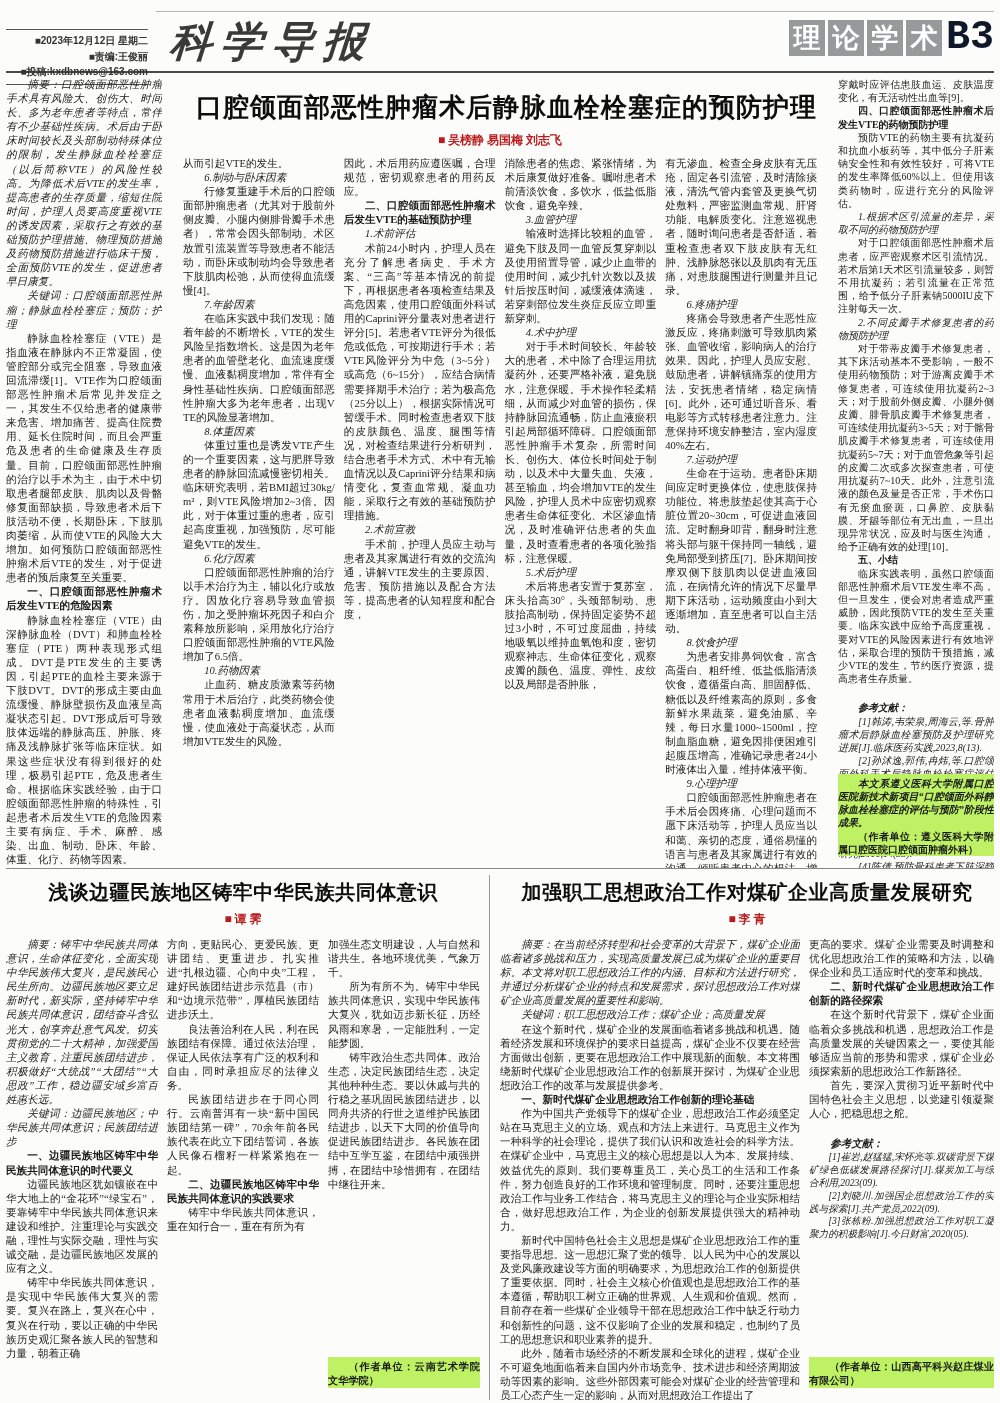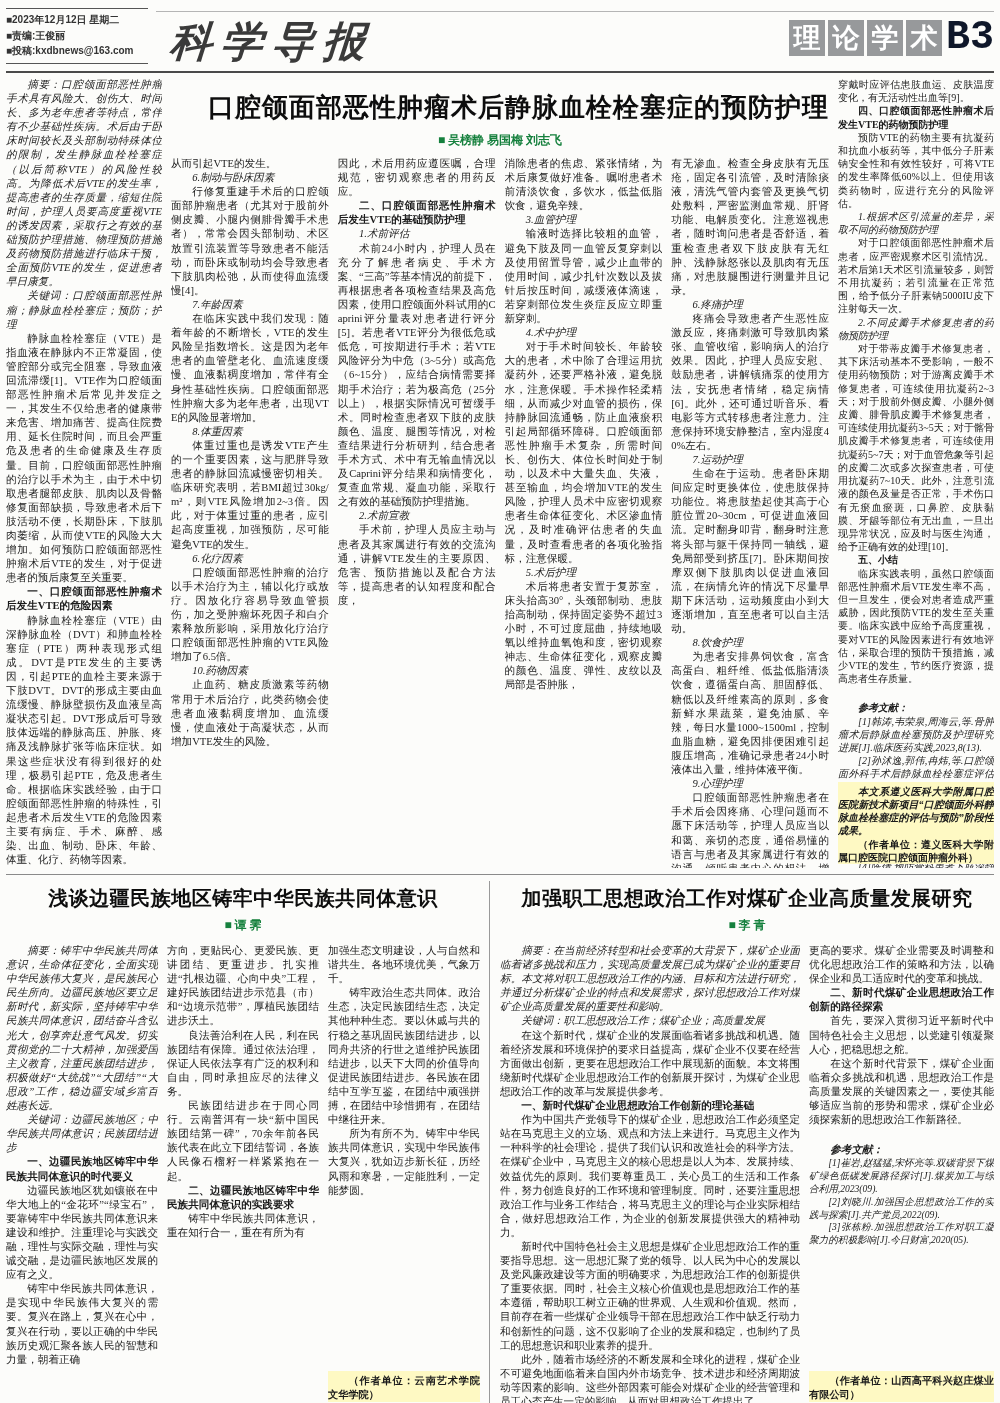--- a/index.html
+++ b/index.html
@@ -3,23 +3,23 @@
 <meta charset="utf-8">
 <style>
   html,body{margin:0;padding:0;background:#e8e8e6;}
   .page{position:relative;width:1000px;height:1403px;margin:0 auto;background:#fcfcfa;
         box-sizing:border-box;padding:6px 6px 0 6px;overflow:hidden;
         font-family:"Liberation Serif","DejaVu Serif",serif;color:#1b1b1b;}
   
   .hdr{position:relative;height:62px;border-bottom:2px solid #4a4a4a;padding-bottom:3px;
        display:flex;align-items:flex-start;}
   .hdr::before{content:"";position:absolute;top:5px;left:150px;right:0;height:1px;background:#b5b5b5;}
-  .hdr-meta{width:142px;margin-top:2px;border-top:1.5px solid #555;border-bottom:1.5px solid #555;
+  .hdr-meta{width:142px;margin-top:23px;border-top:1.5px solid #555;border-bottom:1.5px solid #555;
             padding:3px 0 4px 0;font-family:"Liberation Sans","DejaVu Sans",sans-serif;
-            font-size:10px;line-height:1.55;color:#333;font-weight:600;}
+            font-size:10px;line-height:1.55;color:#333;font-weight:600;text-align:right;}
   .hdr-mast{margin-left:22px;margin-top:8px;font-size:42px;font-weight:bold;font-style:italic;
             letter-spacing:9px;color:#3a3a3a;font-family:"DejaVu Serif","Liberation Serif",serif;
             transform:skewX(-4deg);}
   .hdr-right{margin-left:auto;display:flex;align-items:center;margin-top:12px;padding-left:10px;}
   .sec-box{width:36px;height:36px;background:#97999b;color:#fff;margin-left:3px;
            font-family:"Liberation Sans","DejaVu Sans",sans-serif;font-weight:bold;font-size:27px;
            display:flex;align-items:center;justify-content:center;}
   .pageno{font-family:Liberation Mono, monospace;font-weight:bold;font-size:40px;color:#0f172a;
           margin-left:4px;line-height:1;}
   
@@ -28,31 +28,31 @@
   .blk.pc{text-indent:0;}
   .blk.h1{font-weight:700;}
   .blk.h2{font-weight:400;font-style:italic;}
   .blk.lead{font-style:italic;}
   .blk.ref{font-style:italic;font-size:9.6px;line-height:12.8px;}
   .blk.refh{font-weight:700;font-style:italic;margin-top:16px;}
   .blk.fund{font-weight:700;font-style:italic;}
   .blk.auth{font-weight:700;font-size:10.2px;
             font-family:Liberation Sans, sans-serif;}
   
-  .a1{margin-top:5px;height:790px;display:flex;gap:9px;border-bottom:1px solid #8a8a8a;
-      padding-bottom:6px;box-sizing:content-box;}
+  .a1{margin-top:5px;height:790px;display:flex;gap:21px;border-bottom:1px solid #8a8a8a;
+      box-sizing:content-box;}
   .a1col{flex:0 0 156px;overflow:hidden;position:relative;}
   .a1col.right .blk{font-size:10px;line-height:13.2px;}
   .a1mid{flex:1;display:flex;flex-direction:column;min-width:0;}
   .a1-title{font-family:"Liberation Sans","DejaVu Sans",sans-serif;font-weight:700;
             font-size:26px;text-align:right;letter-spacing:1px;color:#0d0d0d;margin:12px 0 2px;}
-  .byline{text-align:center;font-size:12px;font-weight:700;color:#15803d;margin:5px 0 8px;}
+  .byline{text-align:center;font-size:12px;font-weight:700;color:#b91c1c;margin:5px 0 8px;}
   .a1mid-cols{flex:1;display:flex;gap:9px;overflow:hidden;}
   .mcol{flex:1;overflow:hidden;min-width:0;}
-  .endcap{position:absolute;left:0;right:0;bottom:4px;background:#fef9c3;padding-top:3px;}
+  .endcap{position:absolute;left:0;right:0;bottom:12px;background:#bef264;padding-top:3px;}
   
   .bot{margin-top:6px;height:525px;display:flex;}
   .a2{width:484px;flex:0 0 484px;border-right:1px solid #999;padding-right:9px;box-sizing:border-box;
       display:flex;flex-direction:column;}
   .a3{flex:1;padding-left:10px;display:flex;flex-direction:column;min-width:0;}
   .bot-title{font-family:"Liberation Sans","DejaVu Sans",sans-serif;font-weight:700;
              font-size:20px;text-align:center;letter-spacing:0.5px;color:#0d0d0d;margin-top:4px;}
   .botcols{flex:1;display:flex;gap:9px;overflow:hidden;margin-top:2px;}
   .bcol{flex:1;overflow:hidden;position:relative;min-width:0;}
   .a3wide{flex:0 0 300px;overflow:hidden;}
@@ -173,22 +173,22 @@
         <div class="bcol">
             <div class="blk pc">方向，更贴民心、更爱民族、更讲团结、更重进步。扎实推进“扎根边疆、心向中央”工程，建好民族团结进步示范县（市）和“边境示范带”，厚植民族团结进步沃土。</div>
             <div class="blk p">良法善治利在人民，利在民族团结有保障。通过依法治理，保证人民依法享有广泛的权利和自由，同时承担应尽的法律义务。</div>
             <div class="blk p">民族团结进步在于同心同行。云南普洱有一块“新中国民族团结第一碑”，70余年前各民族代表在此立下团结誓词，各族人民像石榴籽一样紧紧抱在一起。</div>
             <div class="blk h1">二、边疆民族地区铸牢中华民族共同体意识的实践要求</div>
             <div class="blk p">铸牢中华民族共同体意识，重在知行合一，重在有所为有</div>
           </div>
         <div class="bcol">
           <div>
               <div class="blk pc">加强生态文明建设，人与自然和谐共生。各地环境优美，气象万千。</div>
+              <div class="blk p">所为有所不为。铸牢中华民族共同体意识，实现中华民族伟大复兴，犹如迈步新长征，历经风雨和寒暑，一定能胜利，一定能梦圆。</div>
               <div class="blk p">铸牢政治生态共同体。政治生态，决定民族团结生态，决定其他种种生态。要以休戚与共的行稳之基巩固民族团结进步，以同舟共济的行世之道维护民族团结进步，以天下大同的价值导向促进民族团结进步。各民族在团结中互学互鉴，在团结中顽强拼搏，在团结中珍惜拥有，在团结中继往开来。</div>
-              <div class="blk p">所为有所不为。铸牢中华民族共同体意识，实现中华民族伟大复兴，犹如迈步新长征，历经风雨和寒暑，一定能胜利，一定能梦圆。</div>
             </div>
           <div class="endcap">
               <div class="blk auth">（作者单位：云南艺术学院文华学院）</div>
             </div>
         </div>
       </div>
     </div>
     <div class="a3">
       <div class="bot-title">加强职工思想政治工作对煤矿企业高质量发展研究</div>
       <div class="byline">■ 李 青</div>
@@ -199,22 +199,22 @@
             <div class="blk p">在这个新时代，煤矿企业的发展面临着诸多挑战和机遇。随着经济发展和环境保护的要求日益提高，煤矿企业不仅要在经营方面做出创新，更要在思想政治工作中展现新的面貌。本文将围绕新时代煤矿企业思想政治工作的创新展开探讨，为煤矿企业思想政治工作的改革与发展提供参考。</div>
             <div class="blk h1">一、新时代煤矿企业思想政治工作创新的理论基础</div>
             <div class="blk p">作为中国共产党领导下的煤矿企业，思想政治工作必须坚定站在马克思主义的立场、观点和方法上来进行。马克思主义作为一种科学的社会理论，提供了我们认识和改造社会的科学方法。在煤矿企业中，马克思主义的核心思想是以人为本、发展持续、效益优先的原则。我们要尊重员工，关心员工的生活和工作条件，努力创造良好的工作环境和管理制度。同时，还要注重思想政治工作与业务工作结合，将马克思主义的理论与企业实际相结合，做好思想政治工作，为企业的创新发展提供强大的精神动力。</div>
             <div class="blk p">新时代中国特色社会主义思想是煤矿企业思想政治工作的重要指导思想。这一思想汇聚了党的领导、以人民为中心的发展以及党风廉政建设等方面的明确要求，为思想政治工作的创新提供了重要依据。同时，社会主义核心价值观也是思想政治工作的基本遵循，帮助职工树立正确的世界观、人生观和价值观。然而，目前存在着一些煤矿企业领导干部在思想政治工作中缺乏行动力和创新性的问题，这不仅影响了企业的发展和稳定，也制约了员工的思想意识和职业素养的提升。</div>
             <div class="blk p">此外，随着市场经济的不断发展和全球化的进程，煤矿企业不可避免地面临着来自国内外市场竞争、技术进步和经济周期波动等因素的影响。这些外部因素可能会对煤矿企业的经营管理和员工心态产生一定的影响，从而对思想政治工作提出了</div>
           </div>
         <div class="bcol">
           <div>
               <div class="blk pc">更高的要求。煤矿企业需要及时调整和优化思想政治工作的策略和方法，以确保企业和员工适应时代的变革和挑战。</div>
               <div class="blk h1">二、新时代煤矿企业思想政治工作创新的路径探索</div>
+              <div class="blk p">在这个新时代背景下，煤矿企业面临着众多挑战和机遇，思想政治工作是高质量发展的关键因素之一，要使其能够适应当前的形势和需求，煤矿企业必须探索新的思想政治工作新路径。</div>
               <div class="blk p">首先，要深入贯彻习近平新时代中国特色社会主义思想，以党建引领凝聚人心，把稳思想之舵。</div>
-              <div class="blk p">在这个新时代背景下，煤矿企业面临着众多挑战和机遇，思想政治工作是高质量发展的关键因素之一，要使其能够适应当前的形势和需求，煤矿企业必须探索新的思想政治工作新路径。</div>
               <div class="blk refh">参考文献：</div>
               <div class="blk ref">[1]崔岩,赵猛猛,宋怀亮等.双碳背景下煤矿绿色低碳发展路径探讨[J].煤炭加工与综合利用,2023(09).</div>
               <div class="blk ref">[2]刘晓川.加强国企思想政治工作的实践与探索[J].共产党员,2022(09).</div>
               <div class="blk ref">[3]张栋粉.加强思想政治工作对职工凝聚力的积极影响[J].今日财富,2020(05).</div>
             </div>
           <div class="endcap">
               <div class="blk auth">（作者单位：山西高平科兴赵庄煤业有限公司）</div>
             </div>
         </div>
       </div>

